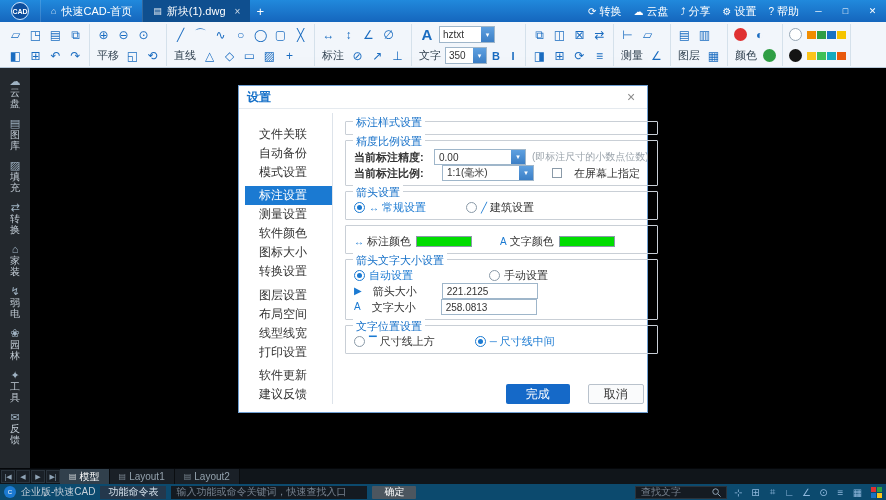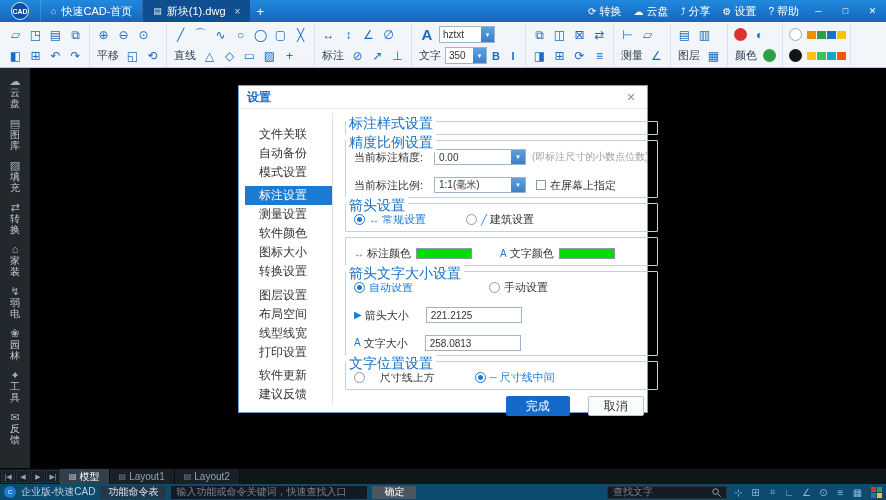--- a/index.html
+++ b/index.html
@@ -48,32 +48,32 @@
   .dlg-header{height:23px;display:flex;align-items:center;padding:0 8px;border-bottom:1px solid #e5eaef;flex:0 0 23px;}
   .dlg-title{color:#1570c8;font-size:12px;font-weight:bold;}
   .dlg-close{margin-left:auto;color:#8a8a8a;font-size:14px;width:16px;text-align:center;cursor:default;}
   .dlg-body{flex:1;display:flex;padding:4px 10px 8px 6px;min-height:0;}
   .dlg-menu{width:88px;border-right:1px solid #dde3ea;display:flex;flex-direction:column;padding-top:12px;flex:0 0 88px;}
   .dlg-menu-item{height:19px;line-height:19px;font-size:12px;color:#333;padding-left:14px;}
   .dlg-menu-item.active{background:#1b7ad2;color:#fff;}
   .menu-gap{height:7px;}
   .dlg-content{flex:1;display:flex;flex-direction:column;padding:8px 0 0 12px;min-height:0;}
   .grp{border:1px solid #c9cfd6;position:relative;margin-bottom:5px;padding:8px 8px 4px;border-radius:1px;}
-  .grp-title{position:absolute;top:-7px;left:0;background:#fff;color:#1570c8;font-size:14px;padding:0 3px;white-space:nowrap;}
+  .grp-title{position:absolute;top:-7px;left:7px;background:#fff;color:#1570c8;font-size:11px;padding:0 3px;white-space:nowrap;}
   .grp-hint{color:#9aa3ab;font-weight:normal;}
   .row{display:flex;align-items:center;font-size:11px;color:#333;}
-  .row + .row{margin-top:12px;}
+  .row + .row{margin-top:0;gap:8px;}
   .radio{width:11px;height:11px;border:1px solid #8a9aa8;border-radius:50%;margin-right:4px;position:relative;background:#fff;flex:0 0 11px;}
   .radio.on{border-color:#1b7ad2;}
   .radio.on::after{content:"";position:absolute;inset:2px;border-radius:50%;background:#1b7ad2;}
   .cbx{width:10px;height:10px;border:1px solid #8a9aa8;background:#fff;margin-right:4px;flex:0 0 10px;}
   .mini-icon{color:#1b7ad2;font-size:10px;margin-right:3px;line-height:10px;}
   .opt{margin-right:4px;}
   .opt.sel{color:#1b7ad2;}
-  .lbl{width:80px;}
+  .lbl{width:80px;font-weight:bold;}
   .lbl2{margin-right:5px;}
   .select{height:16px;border:1px solid #9fb6ca;background:#fff;display:flex;align-items:center;font-size:10px;padding-left:4px;width:92px;}
   .select .arr{margin-left:auto;width:14px;height:14px;background:linear-gradient(#5ea0e0,#3c7fc6);color:#fff;font-size:7px;display:flex;align-items:center;justify-content:center;}
   .hint{color:#9aa3ab;margin-left:6px;font-size:10px;white-space:nowrap;}
   .txt-input{height:16px;border:1px solid #9fb6ca;background:#fff;font-size:10px;padding:0 4px;display:flex;align-items:center;width:96px;color:#333;}
   .swatch{width:56px;height:11px;border:1px solid #8a9aa8;display:inline-block;}
   .dlg-footer{margin-top:auto;display:flex;justify-content:flex-end;align-items:center;gap:18px;padding:4px 14px 0 0;}
   .btn-primary{width:64px;height:20px;background:#1569c8;color:#fff;font-size:12px;border:none;display:flex;align-items:center;justify-content:center;border-radius:2px;}
   .btn-secondary{width:56px;height:20px;background:#fafbfc;border:1px solid #b9c2cc;color:#333;font-size:12px;display:flex;align-items:center;justify-content:center;border-radius:2px;}
 
@@ -84,21 +84,21 @@
   .sheet-tab.active{background:#31404c;color:#fff;}
   .sheet-icon{font-size:8px;opacity:.8;}
 
   
   .statusbar{flex:0 0 16px;background:#0c4a6e;display:flex;align-items:center;font-size:10px;color:#c6cfd8;gap:5px;padding:0 4px;}
   .sb-logo{width:12px;height:12px;border-radius:50%;background:#1b7ad2;color:#fff;font-size:6px;display:flex;align-items:center;justify-content:center;flex:0 0 12px;}
   .brand{white-space:nowrap;}
   .cmd-btn{background:#24384c;height:13px;display:flex;align-items:center;padding:0 8px;color:#d7e2ec;white-space:nowrap;}
   .cmd-input{width:196px;color:#77828f;overflow:hidden;white-space:nowrap;background:#141a21;height:13px;display:flex;align-items:center;padding:0 5px;}
   .ok-btn{background:#4c565f;color:#fff;height:13px;padding:0 12px;display:flex;align-items:center;border-radius:1px;}
-  .find-box{margin-left:auto;display:flex;align-items:center;background:#151b22;border:1px solid #2a333c;height:13px;padding:0 5px;width:120px;color:#77828f;gap:4px;}
+  .find-box{margin-left:auto;display:flex;align-items:center;background:#151b22;border:1px solid #2a333c;height:13px;padding:0 5px;width:92px;color:#77828f;gap:4px;}
   .find-box svg{margin-left:auto;}
   .st-icons{display:flex;gap:4px;align-items:center;}
   .st-icon{color:#8fb8dd;font-size:10px;width:13px;text-align:center;}
   .palette-2x2{display:grid;grid-template-columns:5px 5px;grid-auto-rows:5px;gap:1px;margin-left:2px;}
   .palette-2x2 span{display:block;width:5px;height:5px;}
 </style>
 </head>
 <body>
 
 <div class="app">

